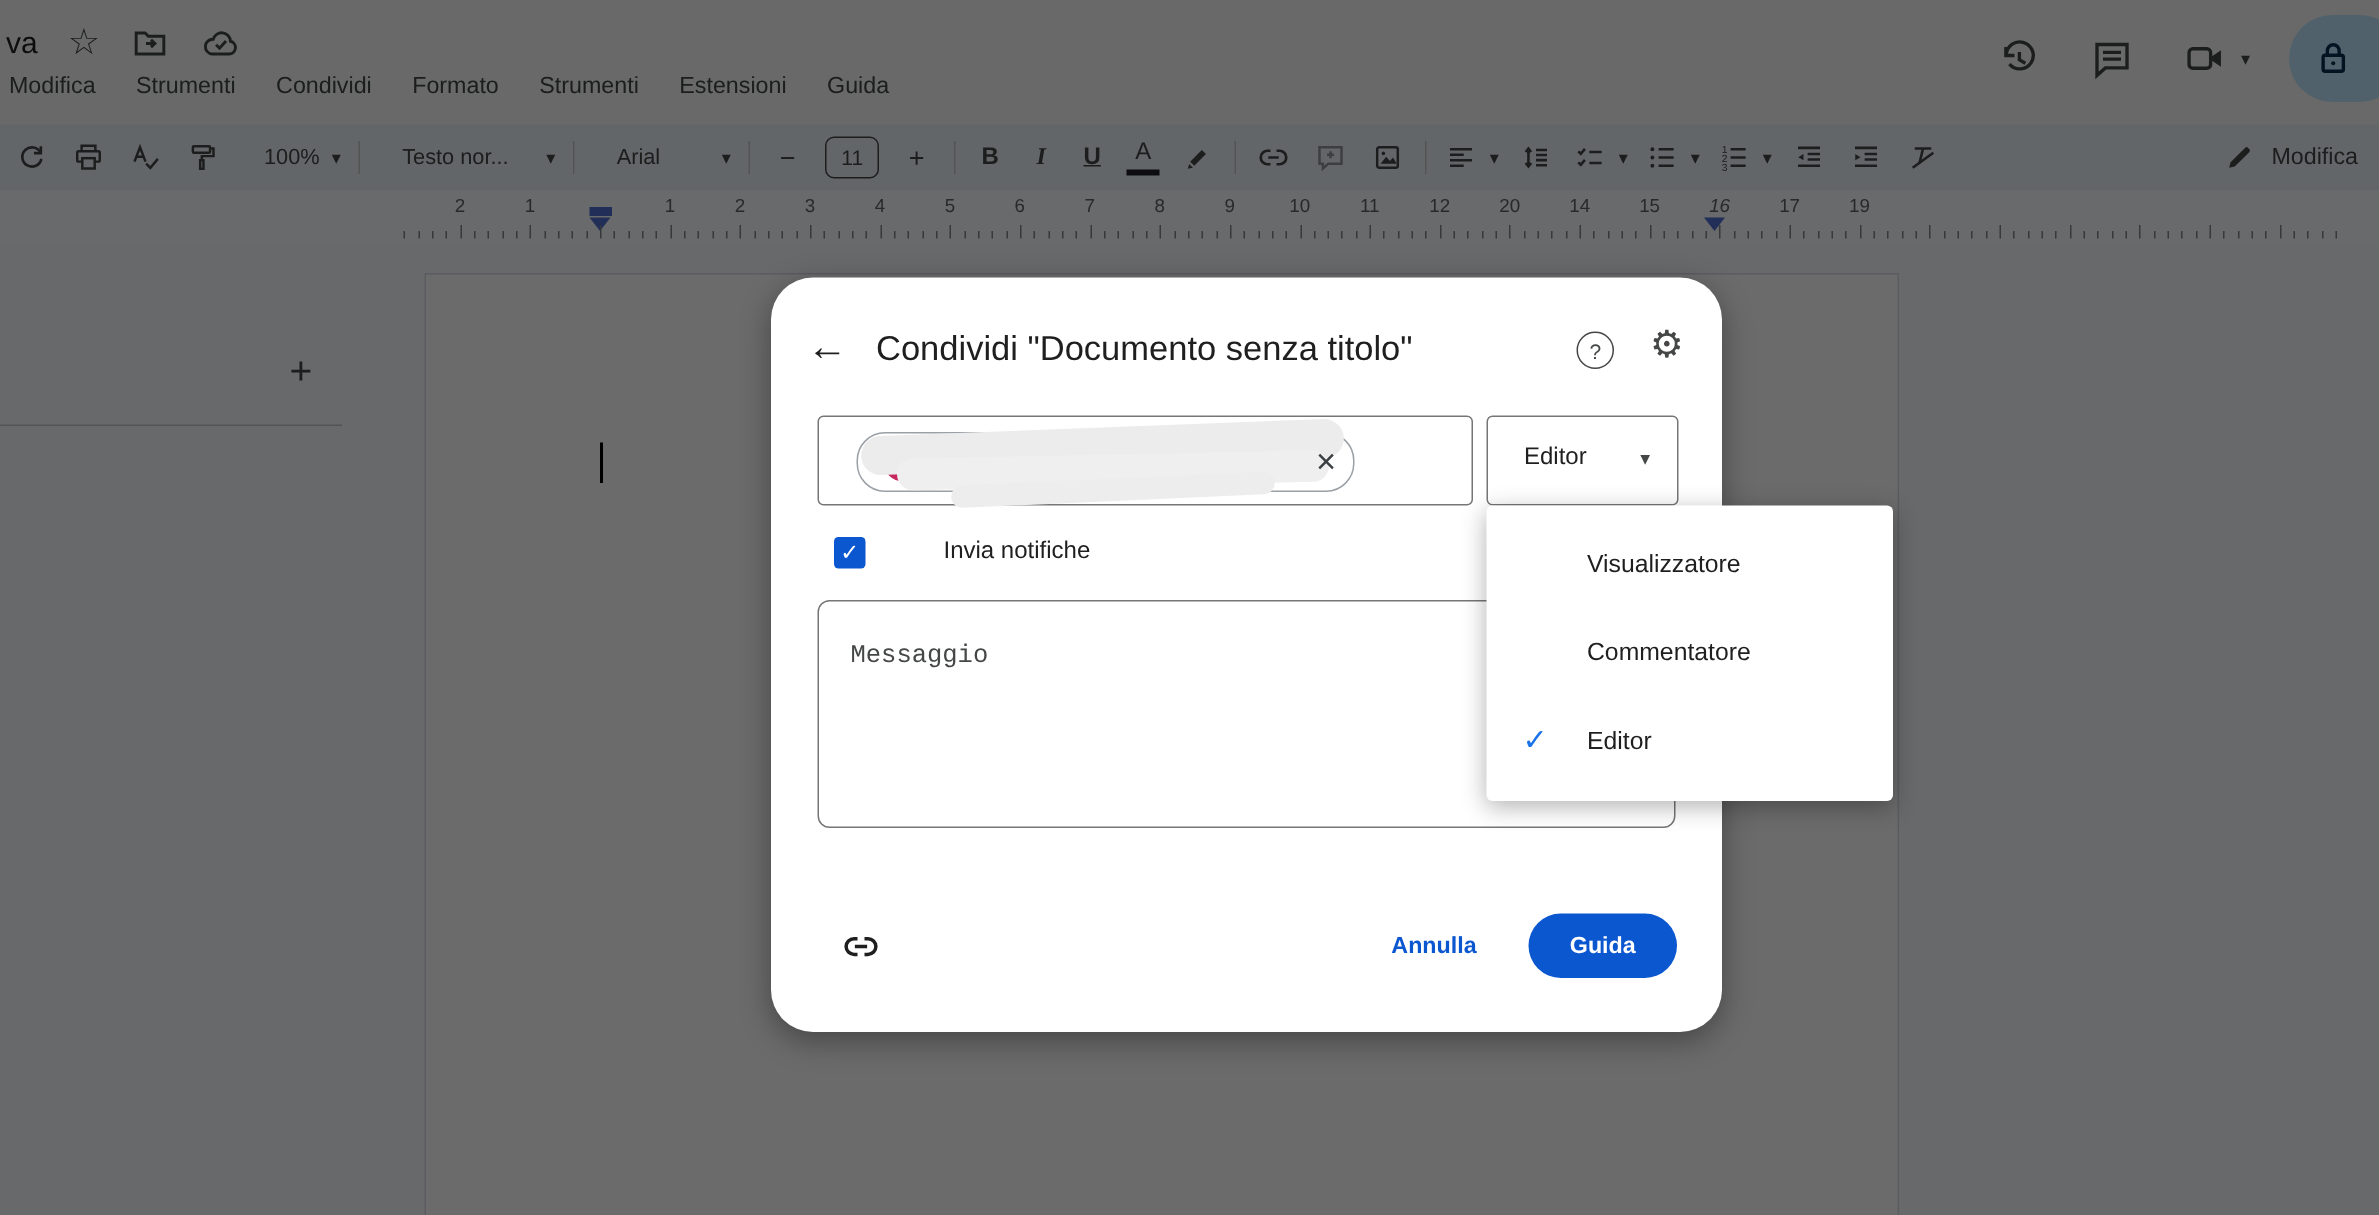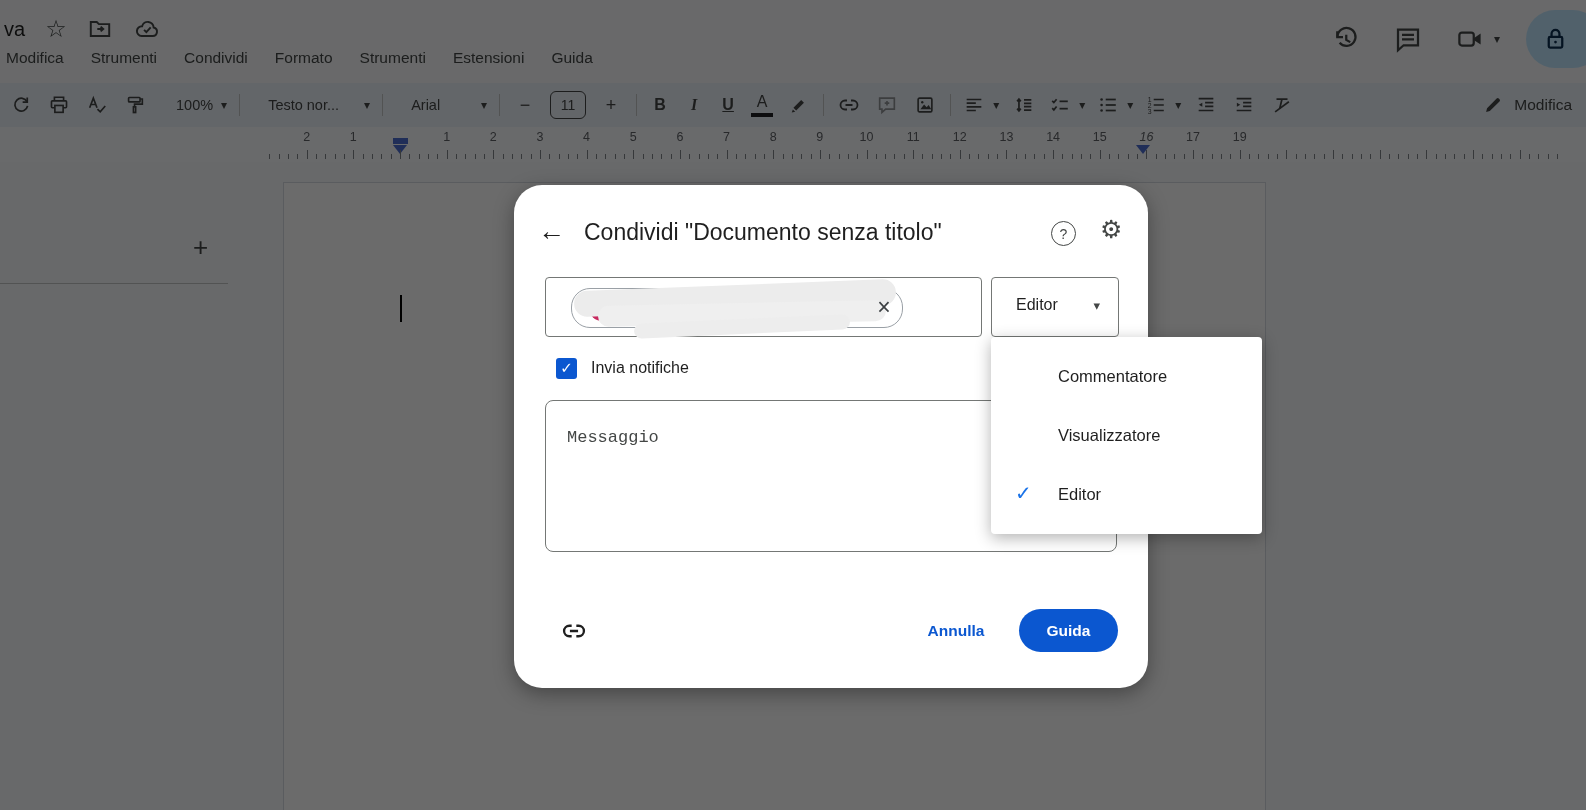--- a/index.html
+++ b/index.html
@@ -68,21 +68,21 @@
   .sm2{left:26px;top:14px;width:288px;height:21px;background:#efefef;transform:rotate(-1.2deg);}
   .sm3{left:62px;top:30px;width:216px;height:15px;background:#ededed;transform:rotate(-2.6deg);}
   .chip-x{position:absolute;left:298px;top:4px;width:28px;height:28px;z-index:5;font-size:23px;color:#3c4043;
     display:flex;align-items:center;justify-content:center;cursor:pointer;}
   .role-btn{position:absolute;left:477px;top:92px;width:126px;height:58px;border:1px solid #747775;border-radius:4px;cursor:pointer;}
   .role-btn .lbl{position:absolute;left:24px;top:18px;font-size:16px;color:#1f1f1f;}
   .role-btn .caret{position:absolute;right:18px;top:22px;font-size:13px;}
   .notify-row{position:absolute;left:42px;top:171px;height:24px;display:flex;align-items:center;gap:14px;}
   .checkbox{width:21px;height:21px;background:#0b57d0;border-radius:3px;color:#fff;font-size:15px;font-weight:bold;
     display:flex;align-items:center;justify-content:center;cursor:pointer;}
-  .notify-lbl{font-size:16px;color:#1f1f1f;}
+  .notify-lbl{font-size:16px;color:#1f1f1f;margin-left:38px;}
   .msg-box{position:absolute;left:31px;top:215px;width:572px;height:152px;border:1px solid #747775;border-radius:8px;
     box-sizing:border-box;resize:none;outline:none;padding:27px 21px;font-family:Liberation Mono, monospace;
     font-size:17px;color:#1f1f1f;background:transparent;}
   .msg-box::placeholder{color:#444746;opacity:1;}
   .footer-link{position:absolute;left:44px;top:430px;width:32px;height:32px;display:flex;align-items:center;justify-content:center;cursor:pointer;}
   .cancel-btn{position:absolute;left:392px;top:424px;width:100px;height:43px;display:flex;align-items:center;justify-content:center;
     font-size:15.5px;font-weight:bold;color:#0b57d0;background:none;border:none;cursor:pointer;border-radius:22px;}
   .send-btn{position:absolute;left:505px;top:424px;width:99px;height:43px;background:#0b57d0;border:none;border-radius:22px;
     color:#fff;font-size:15.5px;font-weight:bold;cursor:pointer;}
   
@@ -394,21 +394,21 @@
         <div class="tick" style="left: 969.13px;"></div>
         <div class="tick" style="left: 978.46px;"></div>
         <div class="tick" style="left: 987.79px;"></div>
         <div class="tick" style="left: 997.12px;"></div>
         <span class="ruler-num" style="left: 959.8px;">12</span>
         <div class="tick major" style="left: 1006.45px;"></div>
         <div class="tick" style="left: 1015.78px;"></div>
         <div class="tick" style="left: 1025.11px;"></div>
         <div class="tick" style="left: 1034.44px;"></div>
         <div class="tick" style="left: 1043.77px;"></div>
-        <span class="ruler-num" style="left: 1006.45px;">13</span>
+        <span class="ruler-num" style="left: 1006.45px;">20</span>
         <div class="tick major" style="left: 1053.1px;"></div>
         <div class="tick" style="left: 1062.43px;"></div>
         <div class="tick" style="left: 1071.76px;"></div>
         <div class="tick" style="left: 1081.09px;"></div>
         <div class="tick" style="left: 1090.42px;"></div>
         <span class="ruler-num" style="left: 1053.1px;">14</span>
         <div class="tick major" style="left: 1099.75px;"></div>
         <div class="tick" style="left: 1109.08px;"></div>
         <div class="tick" style="left: 1118.41px;"></div>
         <div class="tick" style="left: 1127.74px;"></div>
@@ -507,24 +507,24 @@
       <svg width="28" height="28" viewBox="0 0 24 24" fill="none" stroke="#1f1f1f" stroke-width="2">
         <path d="M10 7.5 H8 a4.5 4.5 0 0 0 0 9 h2 M14 7.5 h2 a4.5 4.5 0 0 1 0 9 h-2 M8.5 12 h7"></path>
       </svg>
     </span>
     <button class="cancel-btn">Annulla</button>
     <button class="send-btn">Guida</button>
   </div>
 
   <div class="role-menu">
     <div class="role-item">
+      <span>Visualizzatore</span>
+    </div>
+    <div class="role-item">
       <span>Commentatore</span>
-    </div>
-    <div class="role-item">
-      <span>Visualizzatore</span>
     </div>
     <div class="role-item">
       <span class="role-check">✓</span>
       <span>Editor</span>
     </div>
   </div>
 
 </div>
 
 </body></html>

